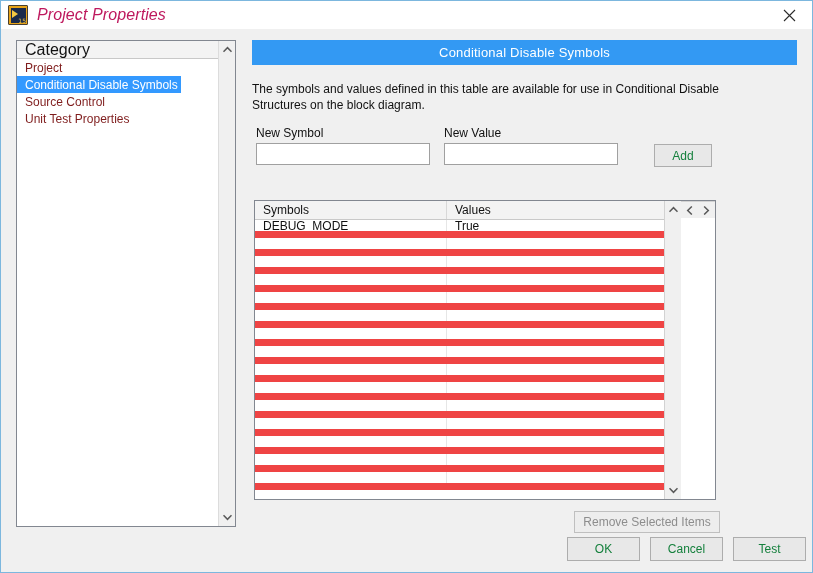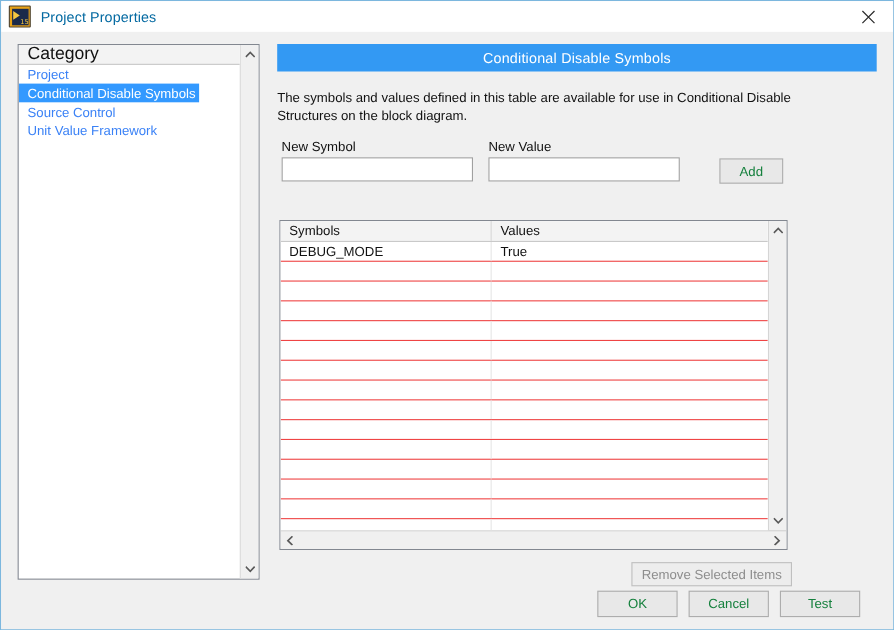--- a/index.html
+++ b/index.html
@@ -51,23 +51,24 @@
   .title-icon .ti-num {
     position: absolute;
     right: 1px; bottom: 0px;
     font-size: 6px;
     color: #f5c842;
     font-family: "DejaVu Sans", sans-serif;
     line-height: 7px;
   }
   .title-text {
     margin-left: 9px;
-    font-size: 13px;
-    color: #0369a1;
+    font-size: 16px;
+    color: #be185d;
     letter-spacing: 0.1px;
+    font-style: italic;
   }
   .titlebar-close {
     position: absolute;
     right: 0; top: 0;
     width: 45px; height: 28px;
     display: flex;
     align-items: center;
     justify-content: center;
     cursor: default;
   }
@@ -104,21 +105,21 @@
     padding-left: 8px;
     font-size: 16px;
     color: #111;
   }
   .cat-item {
     height: 17px;
     display: flex;
     align-items: center;
     padding-left: 8px;
     font-size: 12px;
-    color: #3b82f6;
+    color: #7f1d1d;
     white-space: nowrap;
     cursor: default;
   }
   .cat-item.selected {
     background: #3399ff;
     color: #ffffff;
     width: max-content;
     min-width: 0;
     padding-right: 3px;
   }
@@ -220,21 +221,21 @@
   
   .table-wrap {
     position: absolute;
     left: 2px;
     top: 160px;
     width: 462px;
     height: 300px;
     border: 1px solid #828790;
     background: #ffffff;
     display: flex;
-    flex-direction: column;
+    flex-direction: row;
     overflow: hidden;
   }
   .table-main {
     flex: 1 1 auto;
     display: flex;
     min-height: 0;
   }
   .table-grid {
     flex: 1 1 auto;
     position: relative;
@@ -253,21 +254,21 @@
     display: flex;
     align-items: center;
     padding-left: 8px;
     cursor: default;
   }
   .th-symbols { width: 192px; border-right: 1px solid #d8d8d8; }
   .th-values  { flex: 1 1 auto; }
   .trow {
     display: flex;
     height: 18px;
-    border-bottom: 1px solid #ef4444;
+    border-bottom: 7px solid #ef4444;
   }
   .td {
     font-size: 12px;
     color: #111;
     display: flex;
     align-items: center;
     padding-left: 8px;
     overflow: hidden;
     white-space: nowrap;
     cursor: default;
@@ -305,21 +306,21 @@
     position: absolute;
     left: 322px;
     top: 471px;
     width: 146px;
     height: 22px;
   }
 
   
   .footer {
     position: absolute;
-    right: 30px;
+    right: 6px;
     bottom: 11px;
     display: flex;
     gap: 10px;
     padding-left: 27px;
   }
   .footer .btn {
     width: 73px;
     height: 24px;
   }
 </style>
@@ -341,21 +342,21 @@
 </div>
 
 <div class="dialog-body">
 
   <div class="category-panel">
     <div class="category-list">
       <div class="cat-header">Category</div>
       <div class="cat-item">Project</div>
       <div class="cat-item selected">Conditional Disable Symbols</div>
       <div class="cat-item">Source Control</div>
-      <div class="cat-item">Unit Value Framework</div>
+      <div class="cat-item">Unit Test Properties</div>
     </div>
     <div class="vscrollbar">
       <div class="sb-arrow">
         <svg width="9" height="7" viewBox="0 0 9 7">
           <path d="M1 5.3 L4.5 1.7 L8 5.3" stroke="#595959" stroke-width="1.5" fill="none" stroke-linecap="square"></path>
         </svg>
       </div>
       <div class="sb-track"></div>
       <div class="sb-arrow">
         <svg width="9" height="7" viewBox="0 0 9 7">

